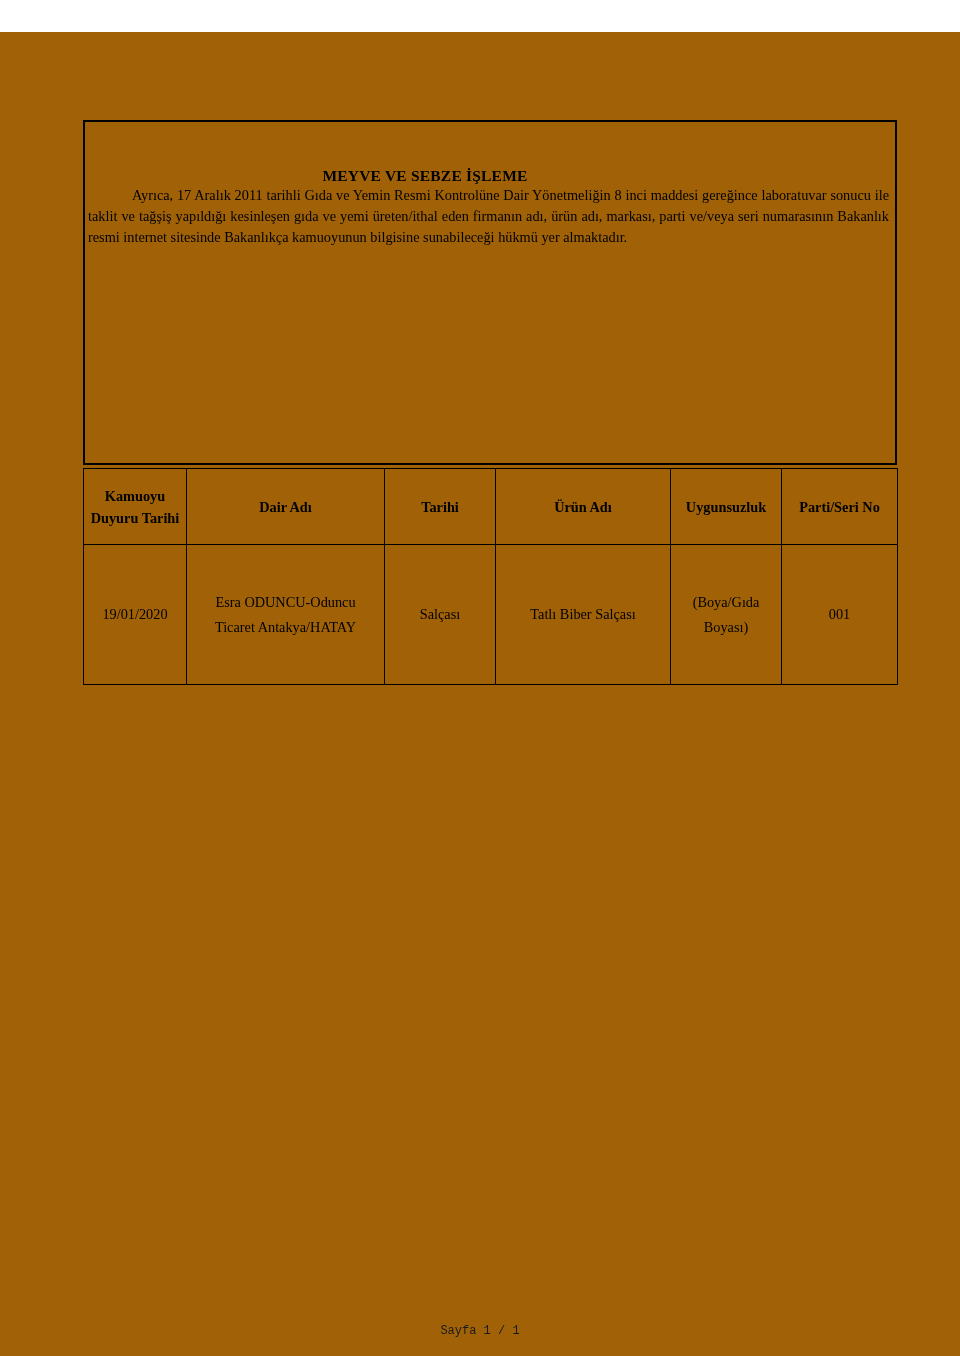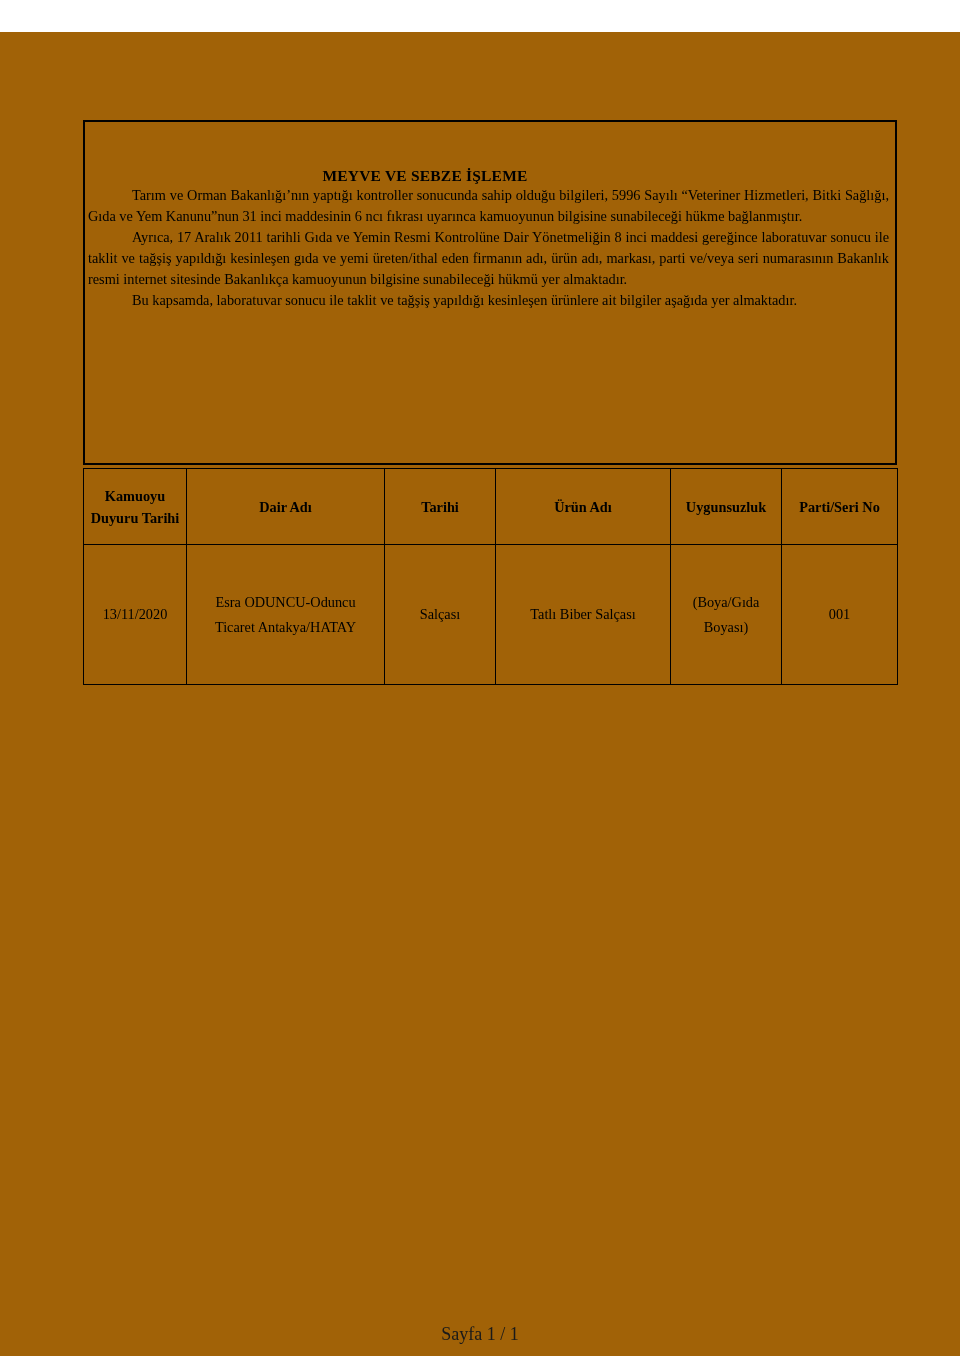--- a/index.html
+++ b/index.html
@@ -79,35 +79,33 @@
     padding: 0 8px;
   }
   .results-table td.cell-firma { padding: 8px 20px; }
 
   .page-footer {
     position: absolute;
     left: 0;
     top: 1292px;
     width: 960px;
     text-align: center;
-    font-family: Liberation Serif, serif;
-    font-size: 18px;
+    font-family: Liberation Mono, monospace;
+    font-size: 12px;
     color: #1a1a1a;
   }
 </style>
 </head>
 <body>
 
 <div class="page">
 
   <div class="doc-box">
     <div class="doc-title">MEYVE VE SEBZE İŞLEME</div>
-    <p class="para-1">Tarım ve Orman Bakanlığı’nın yaptığı kontroller sonucunda sahip olduğu bilgileri, 5996 Sayılı “Veteriner Hizmetleri, Bitki Sağlığı, Gıda ve Yem Kanunu”nun 31 inci maddesinin 6 ncı fıkrası uyarınca kamuoyunun bilgisine sunabileceği hükme bağlanmıştır.</p>
     <p class="para-2">Ayrıca, 17 Aralık 2011 tarihli Gıda ve Yemin Resmi Kontrolüne Dair Yönetmeliğin 8 inci maddesi gereğince laboratuvar sonucu  ile taklit ve tağşiş  yapıldığı  kesinleşen  gıda ve yemi  üreten/ithal  eden  firmanın  adı, ürün adı,  markası,  parti  ve/veya seri  numarasının Bakanlık resmi internet sitesinde Bakanlıkça kamuoyunun bilgisine  sunabileceği  hükmü yer almaktadır.</p>
-    <p class="para-3">Bu kapsamda, laboratuvar sonucu ile taklit ve tağşiş yapıldığı kesinleşen ürünlere ait  bilgiler aşağıda yer almaktadır.</p>
   </div>
 
   <table class="results-table">
     <colgroup>
       <col style="width:103px">
       <col style="width:198px">
       <col style="width:111px">
       <col style="width:175px">
       <col style="width:111px">
       <col style="width:116px">
@@ -117,21 +115,21 @@
         <th>Kamuoyu Duyuru Tarihi</th>
         <th>Dair Adı</th>
         <th>Tarihi</th>
         <th>Ürün Adı</th>
         <th>Uygunsuzluk</th>
         <th>Parti/Seri No</th>
       </tr>
     </thead>
     <tbody>
       <tr>
-        <td class="cell-tarih">13/11/2020</td>
+        <td class="cell-tarih">19/01/2020</td>
         <td class="cell-firma">Esra ODUNCU-Oduncu Ticaret Antakya/HATAY</td>
         <td class="cell-marka">Salçası</td>
         <td class="cell-urun">Tatlı Biber Salçası</td>
         <td class="cell-uygunsuzluk">(Boya/Gıda Boyası)</td>
         <td class="cell-parti">001</td>
       </tr>
     </tbody>
   </table>
 
   <div class="page-footer">

